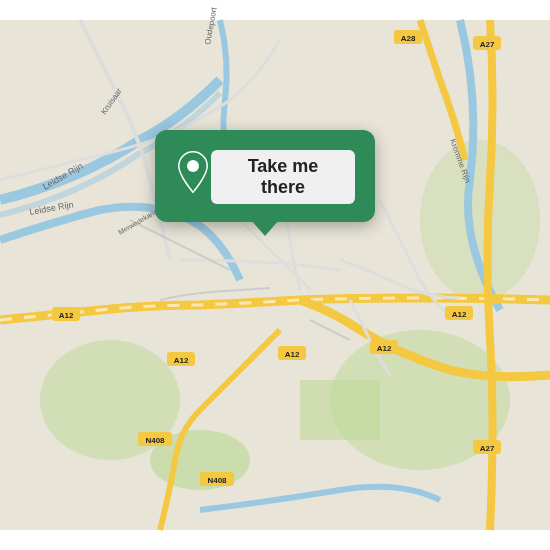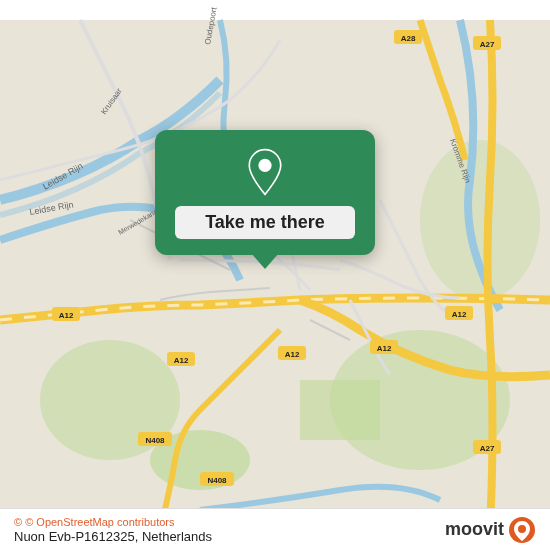--- a/index.html
+++ b/index.html
@@ -29,21 +29,20 @@
 
     
     #popup-card {
       position: absolute;
       top: 130px;
       left: 155px;
       width: 220px;
       background: #2e8b57;
       border-radius: 12px;
       display: flex;
-      flex-direction: column;
       align-items: center;
       padding: 18px 20px 16px;
       box-shadow: 0 4px 16px rgba(0,0,0,0.3);
       cursor: pointer;
       z-index: 10;
     }
 
     #popup-card::after {
       content: '';
       position: absolute;
@@ -217,32 +216,14 @@
 
   <div id="popup-card">
 
     <svg id="pin-icon" viewBox="0 0 48 58" xmlns="http://www.w3.org/2000/svg">
       <path d="M24,2 C13.5,2 5,10.5 5,21 C5,34 24,56 24,56 C24,56 43,34 43,21 C43,10.5 34.5,2 24,2 Z" fill="#2e8b57" stroke="#fff" stroke-width="2"></path>
       <circle cx="24" cy="21" r="8" fill="white"></circle>
     </svg>
     <div id="take-me-there-label">Take me there</div>
   </div>
 
-  <div id="bottom-bar">
-    <div style="display:flex; flex-direction:column; gap:1px;">
-      <div id="attribution">
-        <span>©</span>
-        <span>© OpenStreetMap contributors</span>
-      </div>
-      <div id="location-name">Nuon Evb-P1612325, Netherlands</div>
-    </div>
-    <div id="moovit-logo">
-      <span id="moovit-text">moovit</span>
-
-      <svg id="moovit-icon" viewBox="0 0 28 28" xmlns="http://www.w3.org/2000/svg">
-        <circle cx="14" cy="14" r="13" fill="#e05a20"></circle>
-        <path d="M14,5 C9.5,5 6,8.5 6,13 C6,19 14,25 14,25 C14,25 22,19 22,13 C22,8.5 18.5,5 14,5 Z" fill="white"></path>
-        <circle cx="14" cy="13" r="4" fill="#e05a20"></circle>
-      </svg>
-    </div>
-  </div>
 
 </div>
 
 </body></html>

